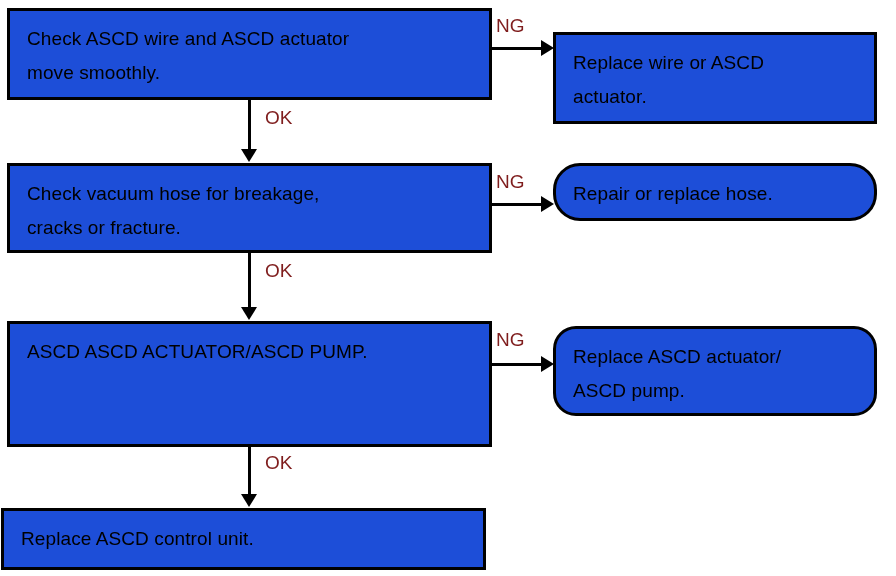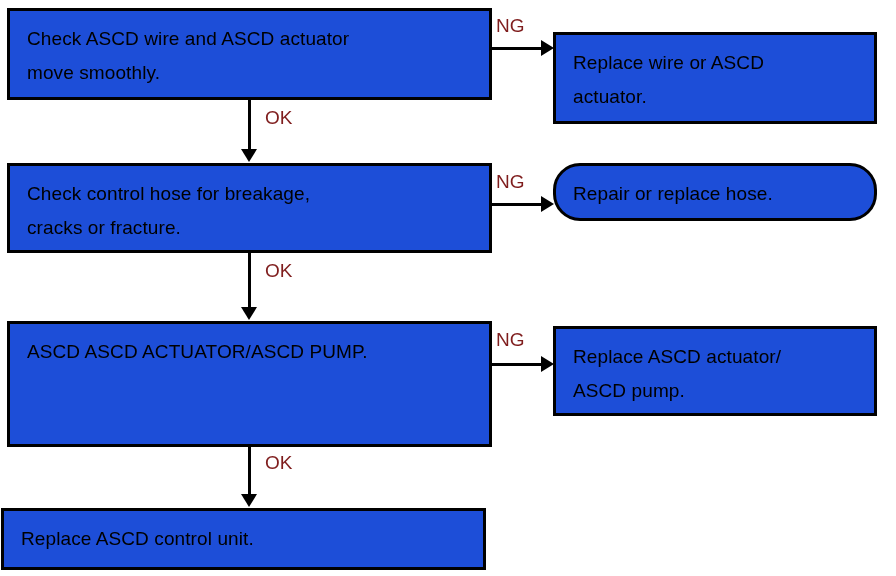--- a/index.html
+++ b/index.html
@@ -87,41 +87,41 @@
 
   <div class="hline" style="left:490px; top:47px; width:55px;"></div>
   <div class="harrow" style="left:541px; top:40px;"></div>
   <div class="edge-label" style="left:496px; top:16px;">NG</div>
 
   <div class="vline" style="left:248px; top:100px; height:52px;"></div>
   <div class="varrow" style="left:241px; top:149px;"></div>
   <div class="edge-label" style="left:265px; top:108px;">OK</div>
 
   <div class="box" style="left:7px; top:163px; width:485px; height:90px;">
-    <div class="box-text">Check control hose for breakage,
+    <div class="box-text">Check vacuum hose for breakage,
 cracks or fracture.</div>
   </div>
 
   <div class="box" style="left:553px; top:163px; width:324px; height:58px;border-radius:27px;">
     <div class="box-text">Repair or replace hose.</div>
   </div>
 
   <div class="hline" style="left:490px; top:203px; width:55px;"></div>
   <div class="harrow" style="left:541px; top:196px;"></div>
   <div class="edge-label" style="left:496px; top:172px;">NG</div>
 
   <div class="vline" style="left:248px; top:253px; height:57px;"></div>
   <div class="varrow" style="left:241px; top:307px;"></div>
   <div class="edge-label" style="left:265px; top:261px;">OK</div>
 
   <div class="box" style="left:7px; top:321px; width:485px; height:126px;">
     <div class="box-text">ASCD ASCD ACTUATOR/ASCD PUMP.</div>
   </div>
 
-  <div class="box" style="left:553px; top:326px; width:324px; height:90px;">
+  <div class="box" style="left:553px; top:326px; width:324px; height:90px;border-radius:23px;">
     <div class="box-text">Replace ASCD actuator/
 ASCD pump.</div>
   </div>
 
   <div class="hline" style="left:490px; top:363px; width:55px;"></div>
   <div class="harrow" style="left:541px; top:356px;"></div>
   <div class="edge-label" style="left:496px; top:330px;">NG</div>
 
   <div class="vline" style="left:248px; top:447px; height:50px;"></div>
   <div class="varrow" style="left:241px; top:494px;"></div>

